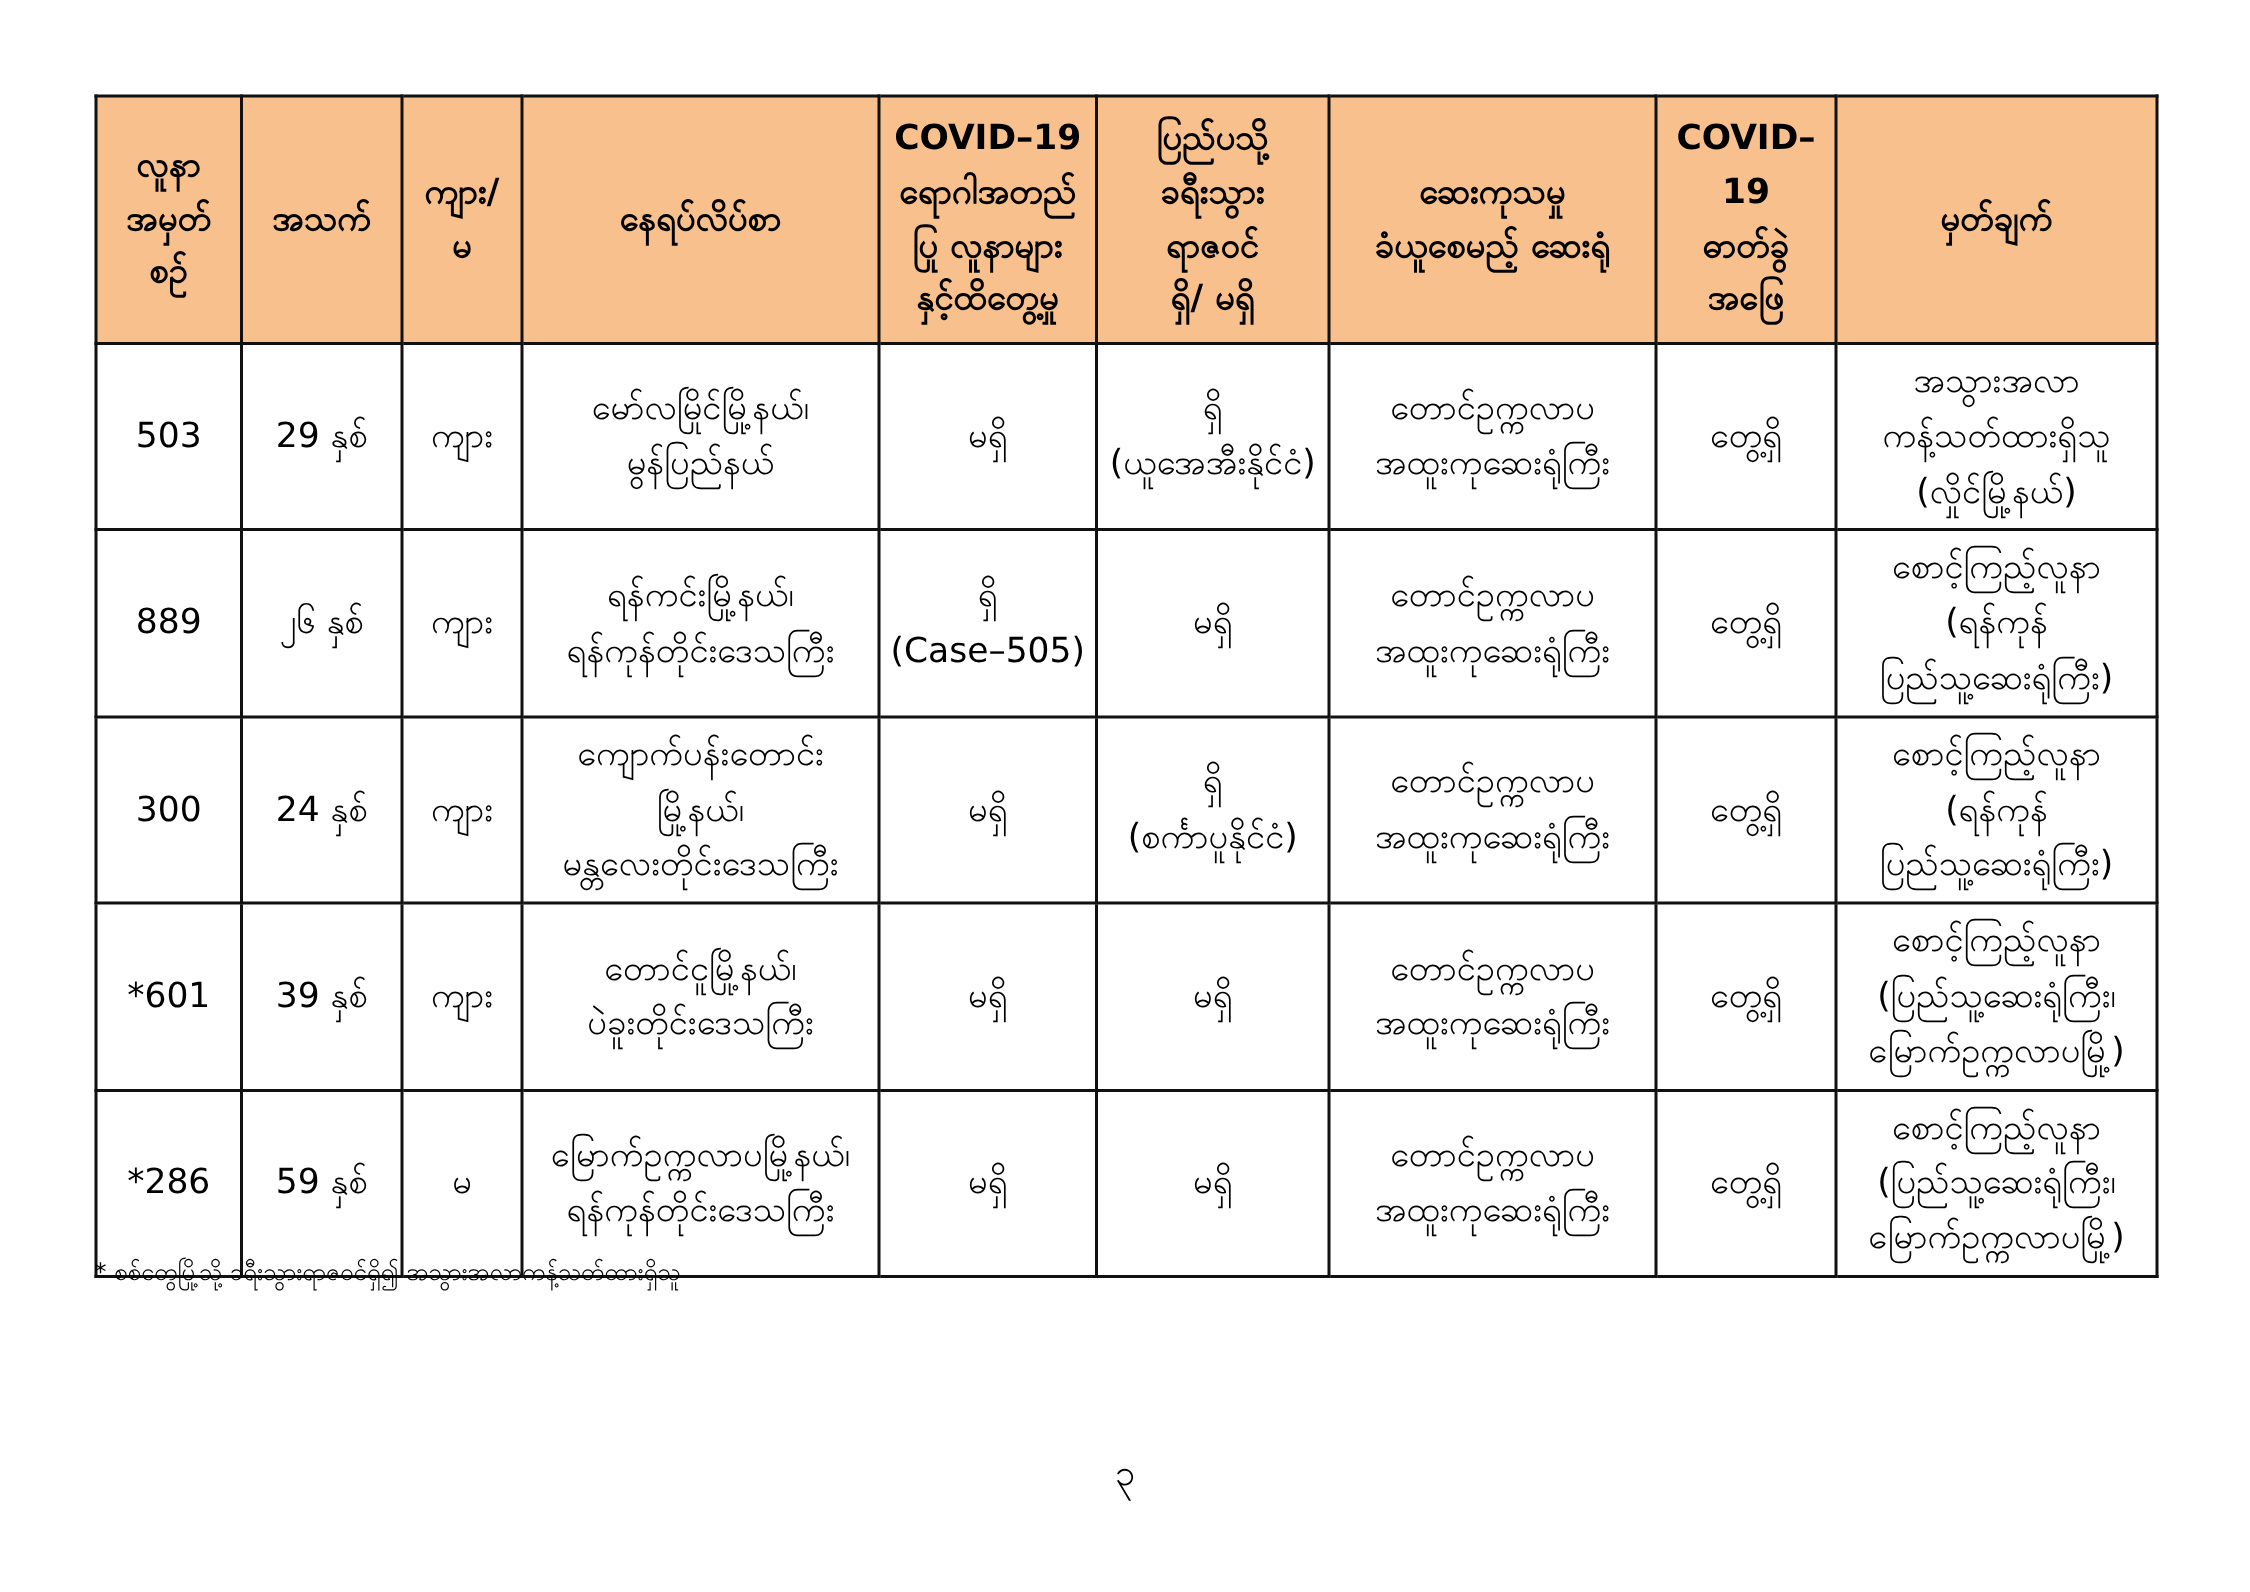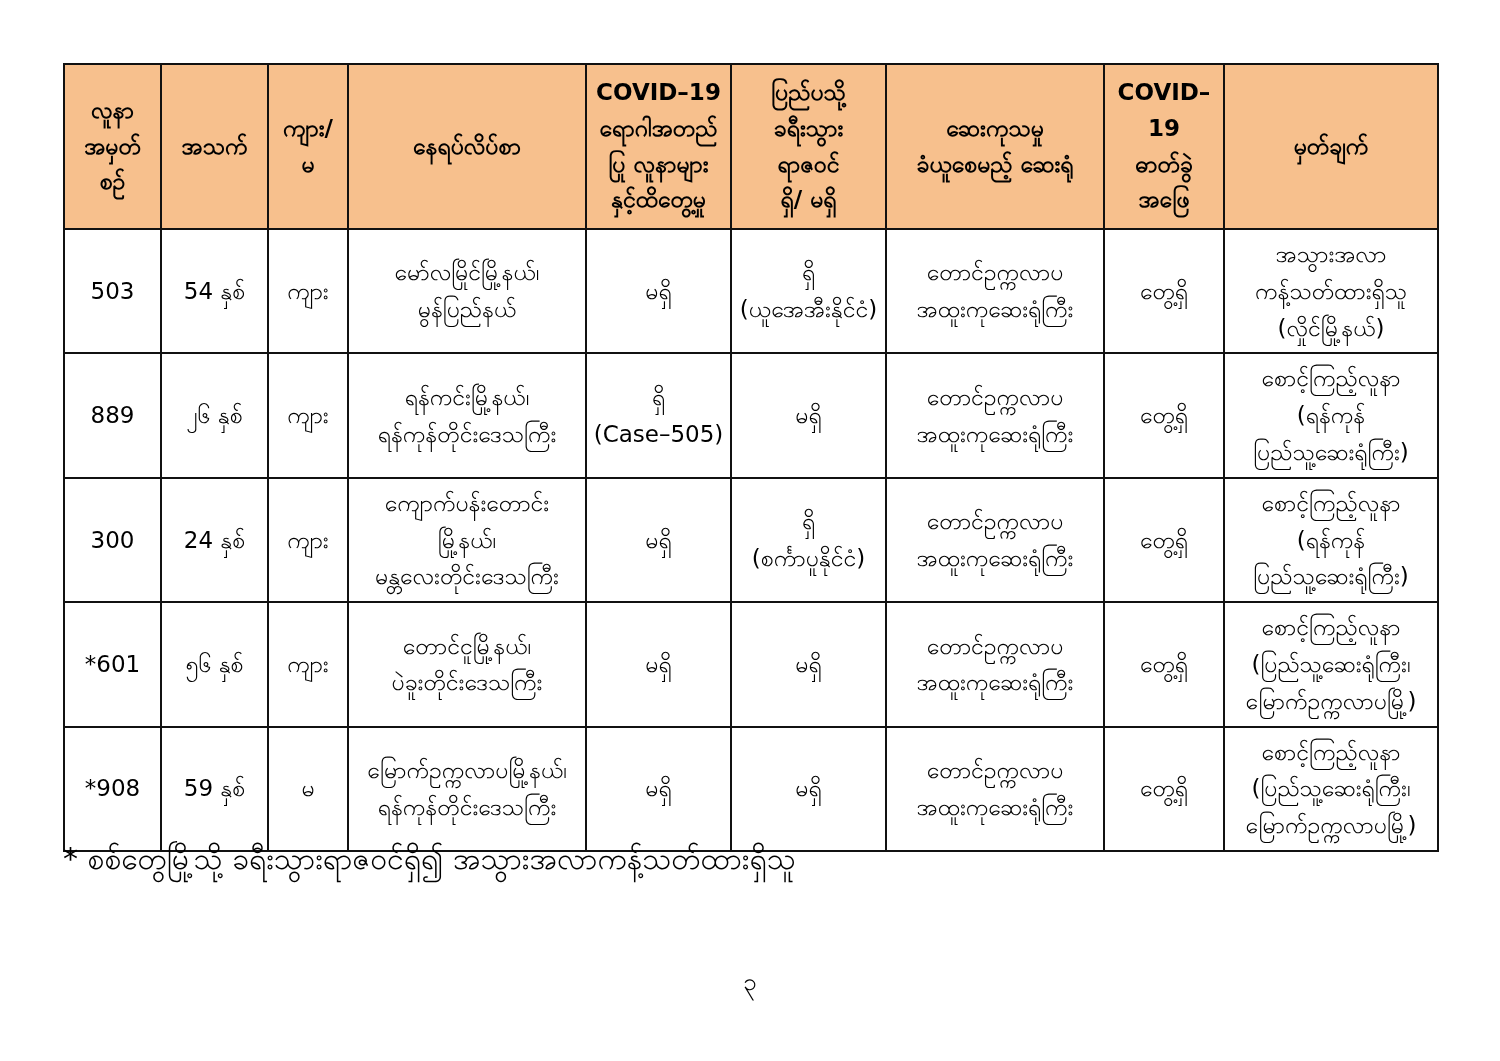--- a/index.html
+++ b/index.html
@@ -34,21 +34,21 @@
   }
   .case-table td {
     font-size: 23px;
     line-height: 1.6;
     height: 112px;
     background: #ffffff;
   }
   .footnote {
     position: absolute;
     left: 63px; top: 836px;
-    font-size: 30px;
+    font-size: 16px;
     line-height: 1.5;
   }
   .page-number {
     position: absolute;
     left: 0; top: 966px;
     width: 100%;
     text-align: center;
     font-size: 24px;
   }
 </style>
@@ -90,21 +90,21 @@
 ခံယူစေမည့် ဆေးရုံ</th>
         <th>COVID–19
 ဓာတ်ခွဲ
 အဖြေ</th>
         <th>မှတ်ချက်</th>
       </tr>
     </thead>
     <tbody>
       <tr>
         <td>503</td>
-        <td>54 နှစ်</td>
+        <td>29 နှစ်</td>
         <td>ကျား</td>
         <td>မော်လမြိုင်မြို့နယ်၊
 မွန်ပြည်နယ်</td>
         <td>မရှိ</td>
         <td>ရှိ
 (ယူအေအီးနိုင်ငံ)</td>
         <td>တောင်ဥက္ကလာပ
 အထူးကုဆေးရုံကြီး</td>
         <td>တွေ့ရှိ</td>
         <td>အသွားအလာ
@@ -139,35 +139,35 @@
 (စင်္ကာပူနိုင်ငံ)</td>
         <td>တောင်ဥက္ကလာပ
 အထူးကုဆေးရုံကြီး</td>
         <td>တွေ့ရှိ</td>
         <td>စောင့်ကြည့်လူနာ
 (ရန်ကုန်
 ပြည်သူ့ဆေးရုံကြီး)</td>
       </tr>
       <tr>
         <td>*601</td>
-        <td>၅၆ နှစ်</td>
+        <td>39 နှစ်</td>
         <td>ကျား</td>
         <td>တောင်ငူမြို့နယ်၊
 ပဲခူးတိုင်းဒေသကြီး</td>
         <td>မရှိ</td>
         <td>မရှိ</td>
         <td>တောင်ဥက္ကလာပ
 အထူးကုဆေးရုံကြီး</td>
         <td>တွေ့ရှိ</td>
         <td>စောင့်ကြည့်လူနာ
 (ပြည်သူ့ဆေးရုံကြီး၊
 မြောက်ဥက္ကလာပမြို့)</td>
       </tr>
       <tr>
-        <td>*908</td>
+        <td>*286</td>
         <td>59 နှစ်</td>
         <td>မ</td>
         <td>မြောက်ဥက္ကလာပမြို့နယ်၊
 ရန်ကုန်တိုင်းဒေသကြီး</td>
         <td>မရှိ</td>
         <td>မရှိ</td>
         <td>တောင်ဥက္ကလာပ
 အထူးကုဆေးရုံကြီး</td>
         <td>တွေ့ရှိ</td>
         <td>စောင့်ကြည့်လူနာ

